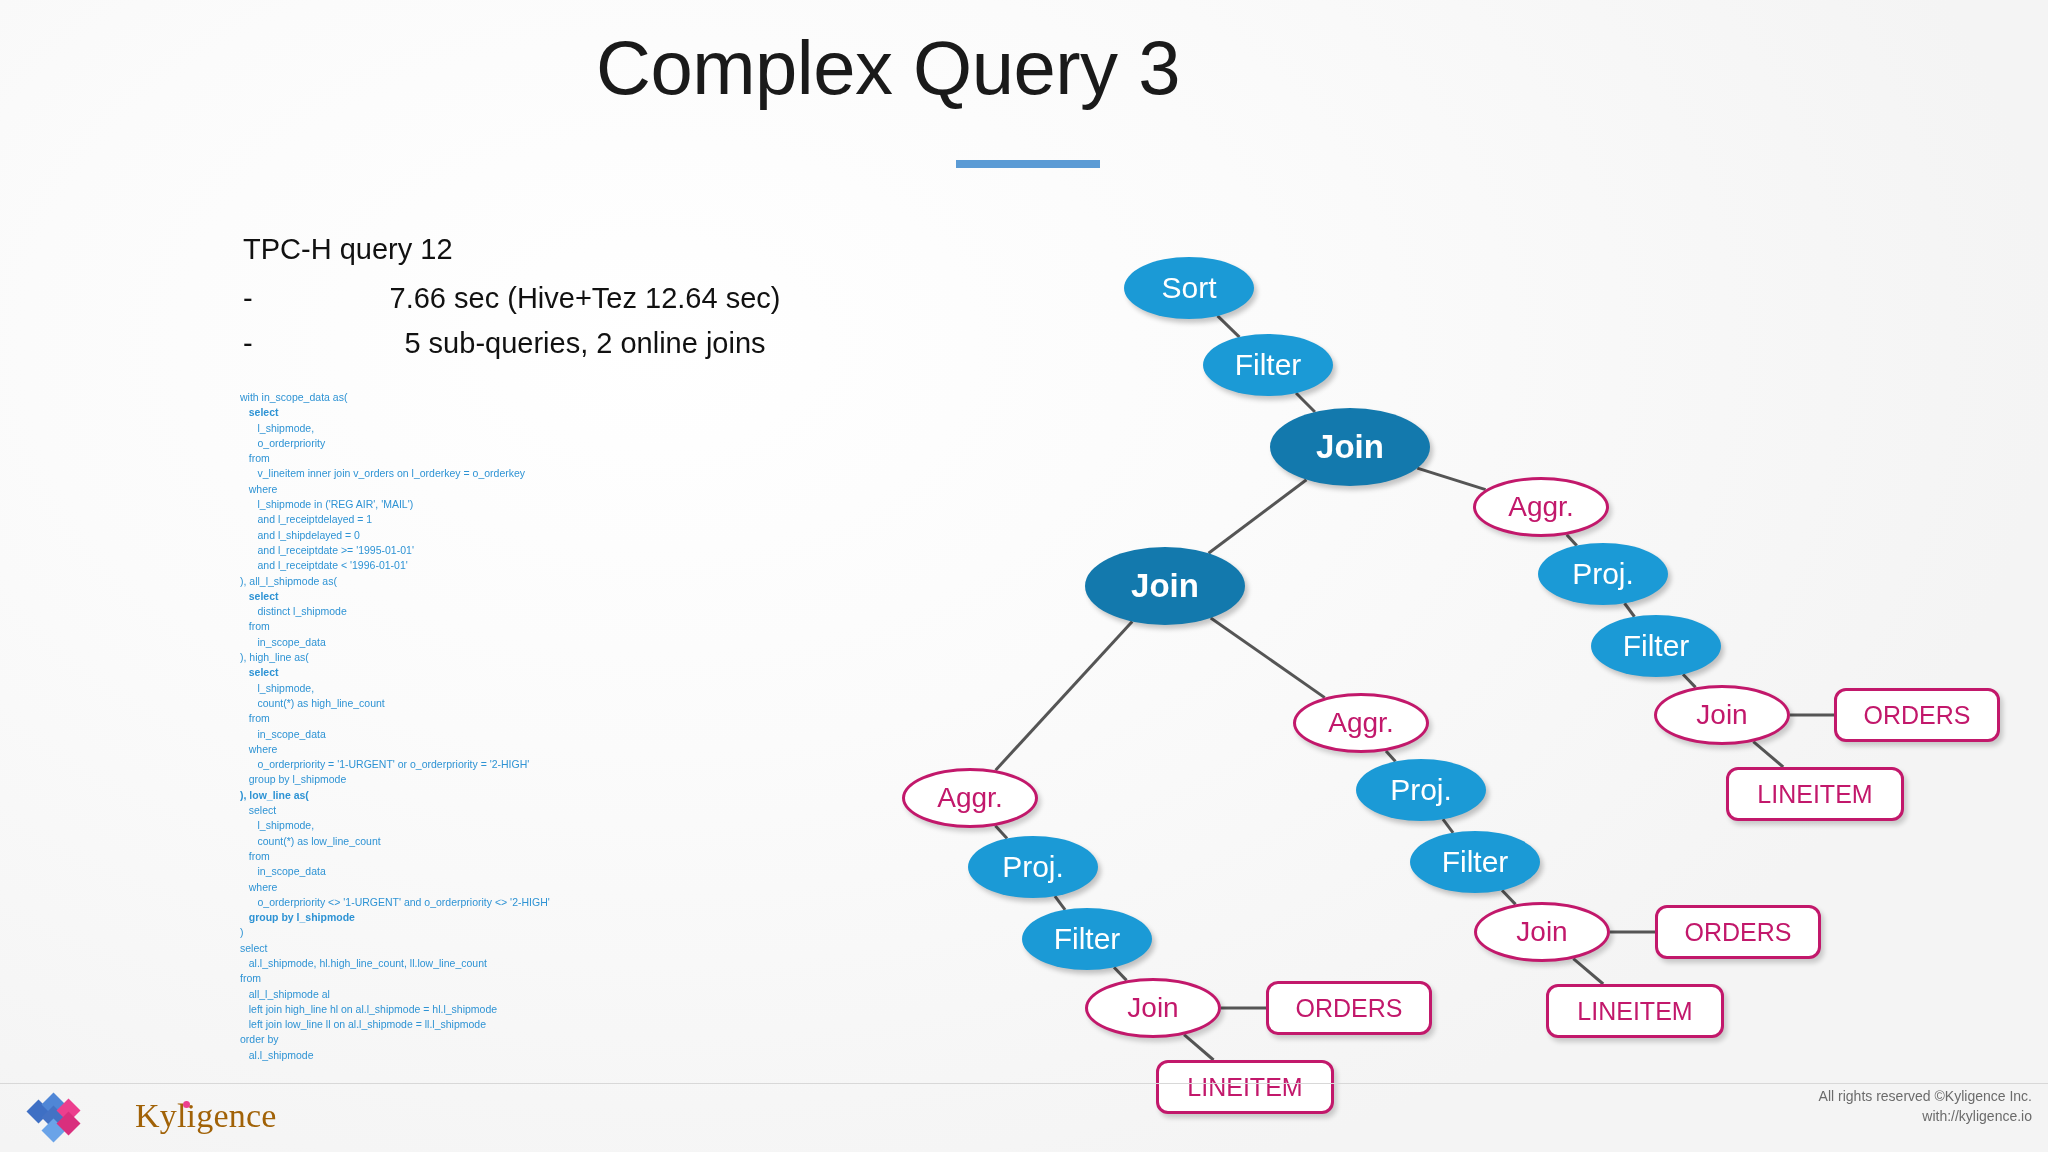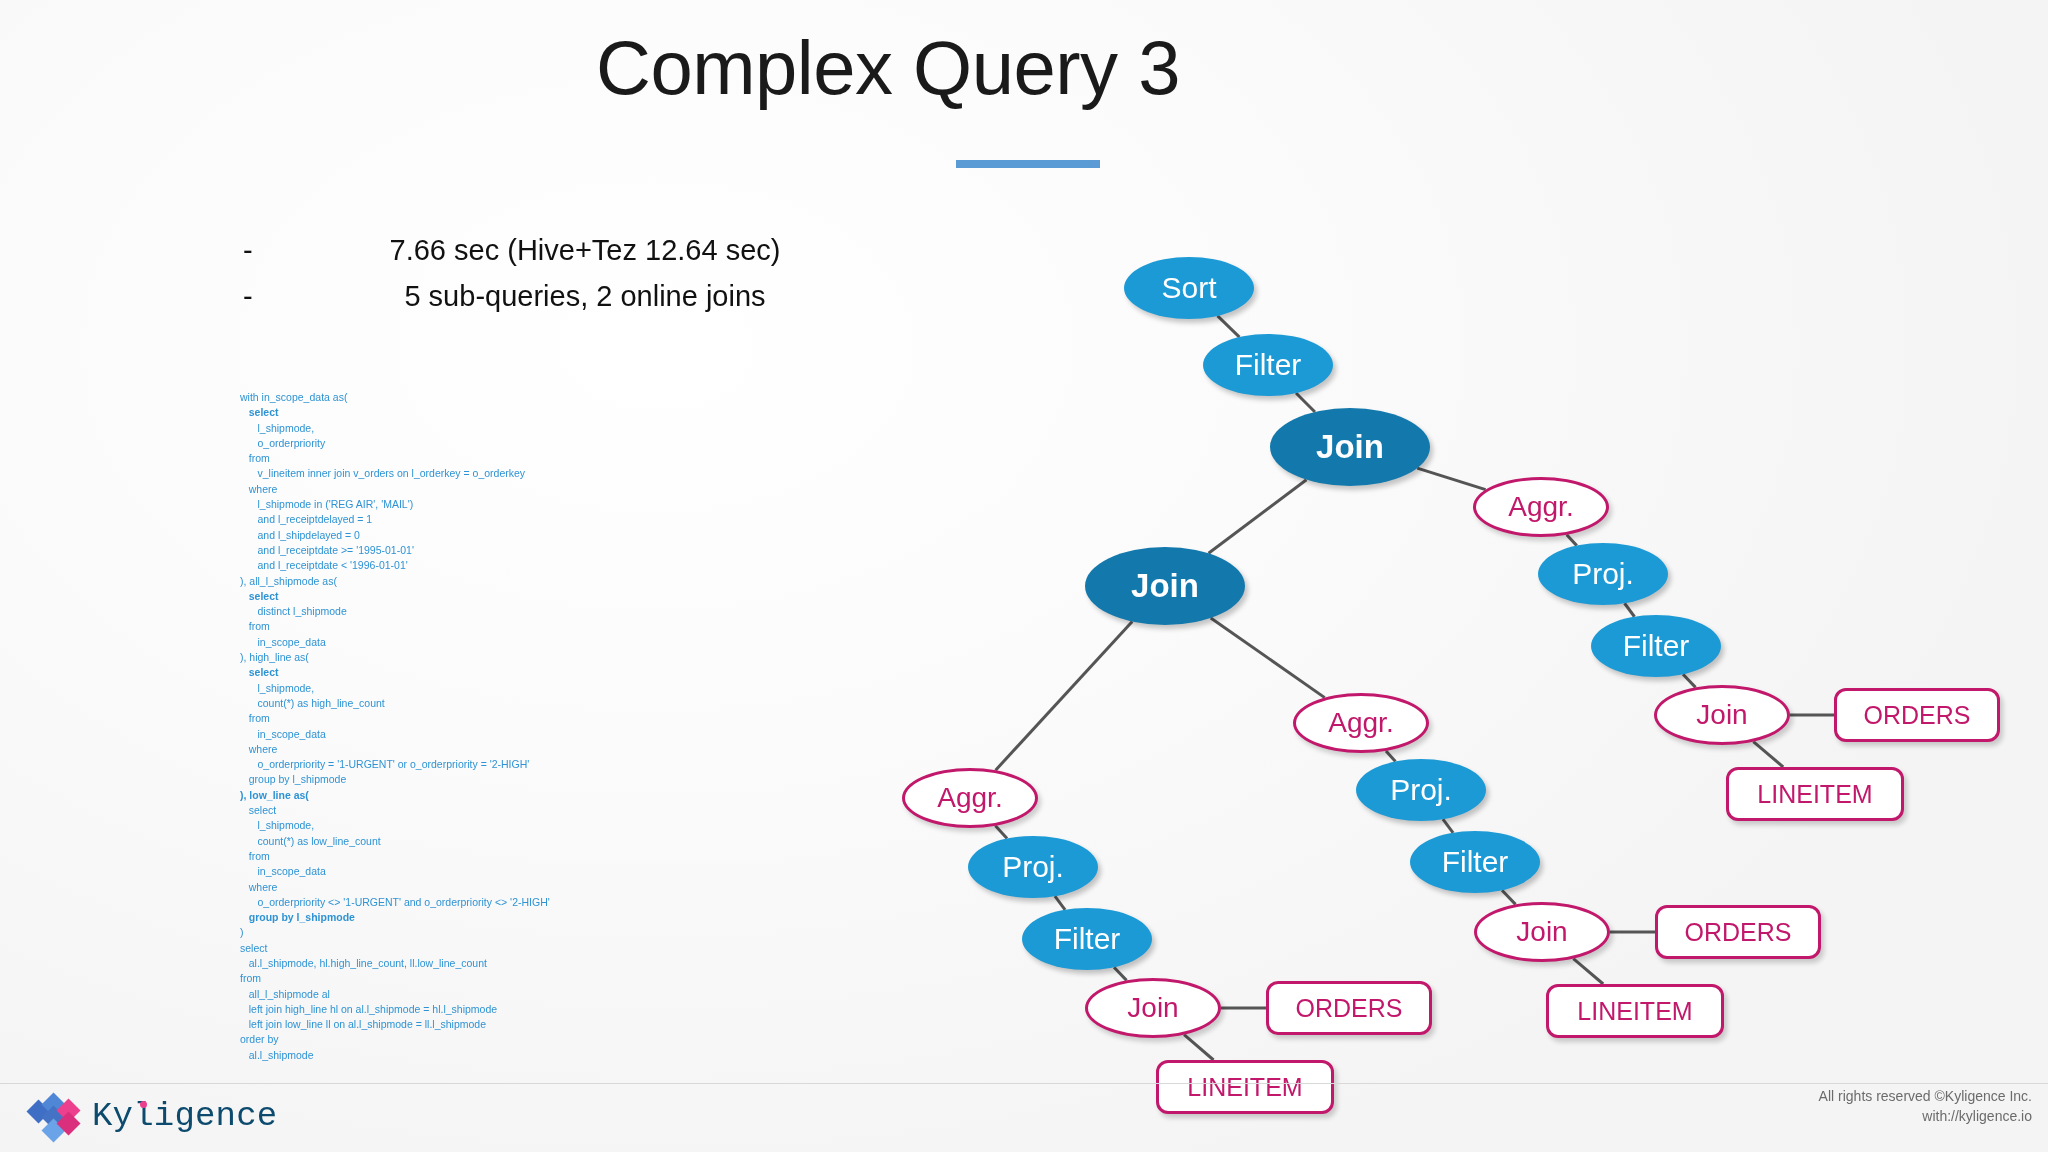--- a/index.html
+++ b/index.html
@@ -59,39 +59,40 @@
     box-shadow:3px 4px 5px rgba(0,0,0,0.18);
   }
   
   .footer-rule{
     position:absolute;left:0;top:1083px;width:2048px;height:1px;background:#d8d8d8;
   }
   .logo-wrap{position:absolute;left:30px;top:1090px;display:flex;align-items:center;}
   .logo-mark{position:relative;width:52px;height:52px;margin-right:10px;}
   .logo-mark i{position:absolute;width:17px;height:17px;transform:rotate(45deg);display:block;}
   .logo-text{
-    font-size:34px;color:#0c4a6e;font-weight:500;letter-spacing:0.2px;
-    font-family:Liberation Mono, monospace;position:relative;
+    font-size:34px;color:#a16207;font-weight:500;letter-spacing:0.2px;
+    font-family:Liberation Serif, serif;position:relative;margin-left:43px;
   }
   .logo-dot{
     position:absolute;width:7px;height:7px;border-radius:50%;
     background:#ec3f8e;left:48px;top:4px;
   }
   .copyright{
     position:absolute;right:16px;top:1086px;text-align:right;
     font-size:14px;line-height:1.45;color:#6b6b6b;
   }
 </style>
 </head>
 <body>
 
 <div class="title">Complex Query 3</div>
 <div class="title-rule"></div>
 
 <div class="bullets">
+  <div class="bullet-head">TPC-H query 12</div>
   <div class="bullet-row">
     <span class="bullet-dash">-</span>
     <span class="bullet-text">7.66 sec (Hive+Tez 12.64 sec)</span>
   </div>
   <div class="bullet-row">
     <span class="bullet-dash">-</span>
     <span class="bullet-text">5 sub-queries, 2 online joins</span>
   </div>
 </div>
 

